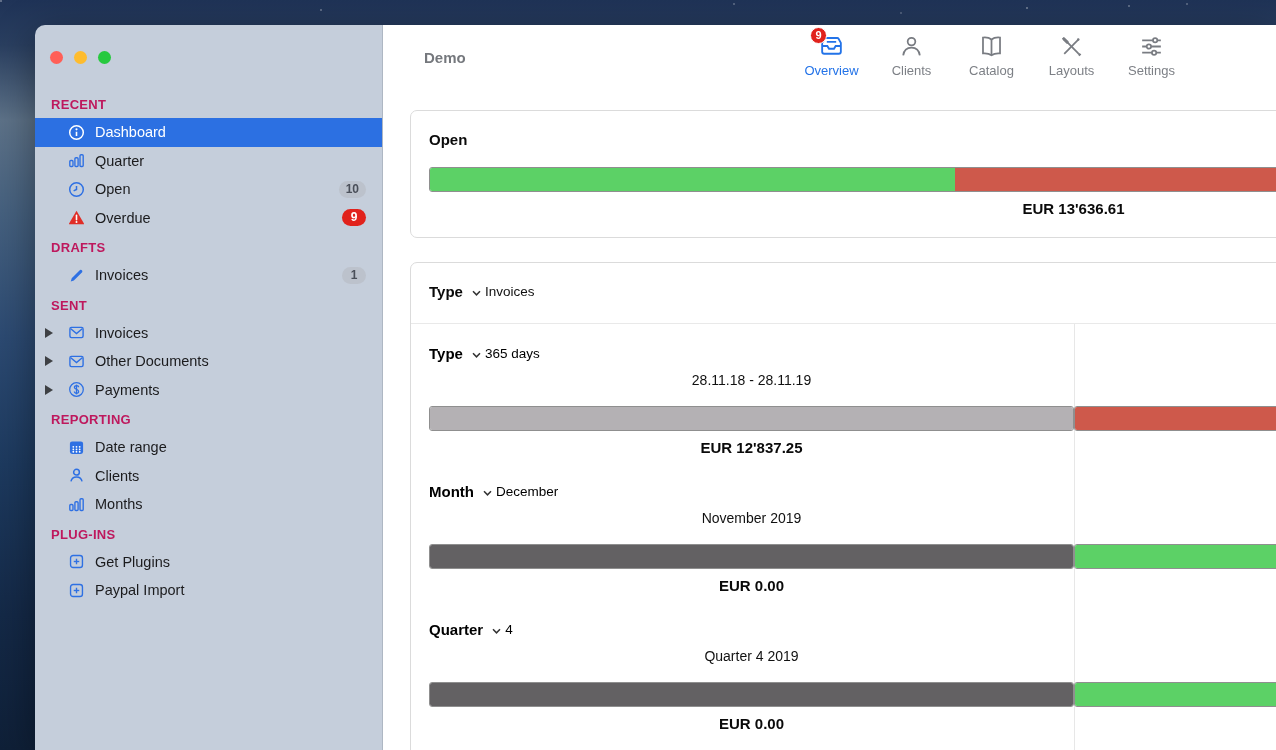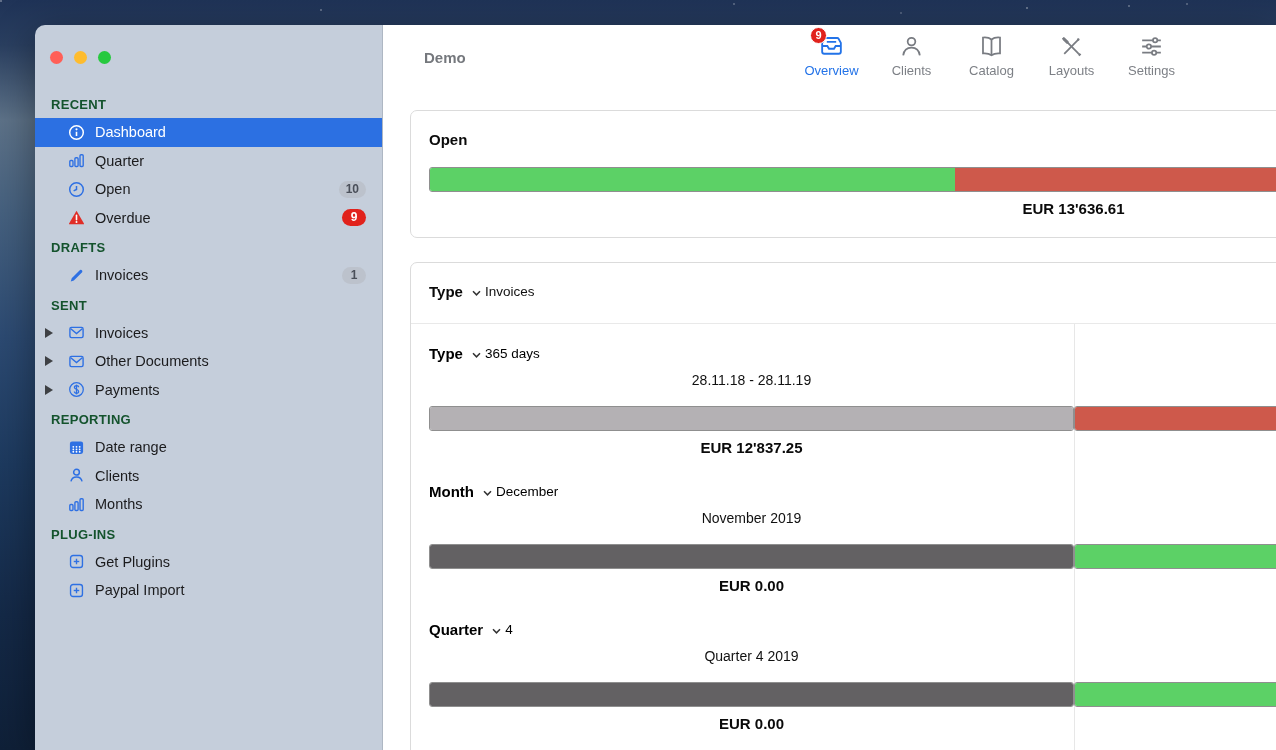--- a/index.html
+++ b/index.html
@@ -17,21 +17,21 @@
     box-shadow:0 10px 40px rgba(0,0,0,.4); }
 
   
   .sidebar { width:348px; background:#c5cedb; border-right:1px solid #aeb7c3; position:relative; flex:none; }
   .traffic { position:absolute; top:26px; left:15px; display:flex; gap:11px; }
   .tl { width:13px; height:13px; border-radius:50%; }
   .tl.red{ background:#ff5f57; } .tl.yellow{ background:#febc2e; } .tl.green{ background:#27c93f; }
 
   .side-list { position:absolute; top:71px; left:0; right:0; }
   .shdr { height:18px; margin:7px 0 4px 0; padding-left:16px; font-size:13px; font-weight:bold;
-    color:#14532d; letter-spacing:.3px; line-height:18px; }
+    color:#be185d; letter-spacing:.3px; line-height:18px; }
   .shdr.first { margin-top:0; }
   .srow { height:28.5px; display:flex; align-items:center; padding-left:33px; color:#1b1b1d; font-size:14.5px; cursor:default; }
   .srow.disc-row { padding-left:10px; }
   .disc { width:0; height:0; border-left:8px solid #3e4044; border-top:5px solid transparent;
     border-bottom:5px solid transparent; margin-right:15px; flex:none; }
   .sicon { width:17px; height:17px; margin-right:10px; flex:none; color:#2e70e3; display:flex; align-items:center; }
   .sicon svg { width:17px; height:17px; display:block; }
   .sicon.warn { color:#e02d27; }
   .slabel { white-space:nowrap; }
   .sbadge { margin-left:auto; margin-right:16px; min-width:24px; height:17px; border-radius:9px;

